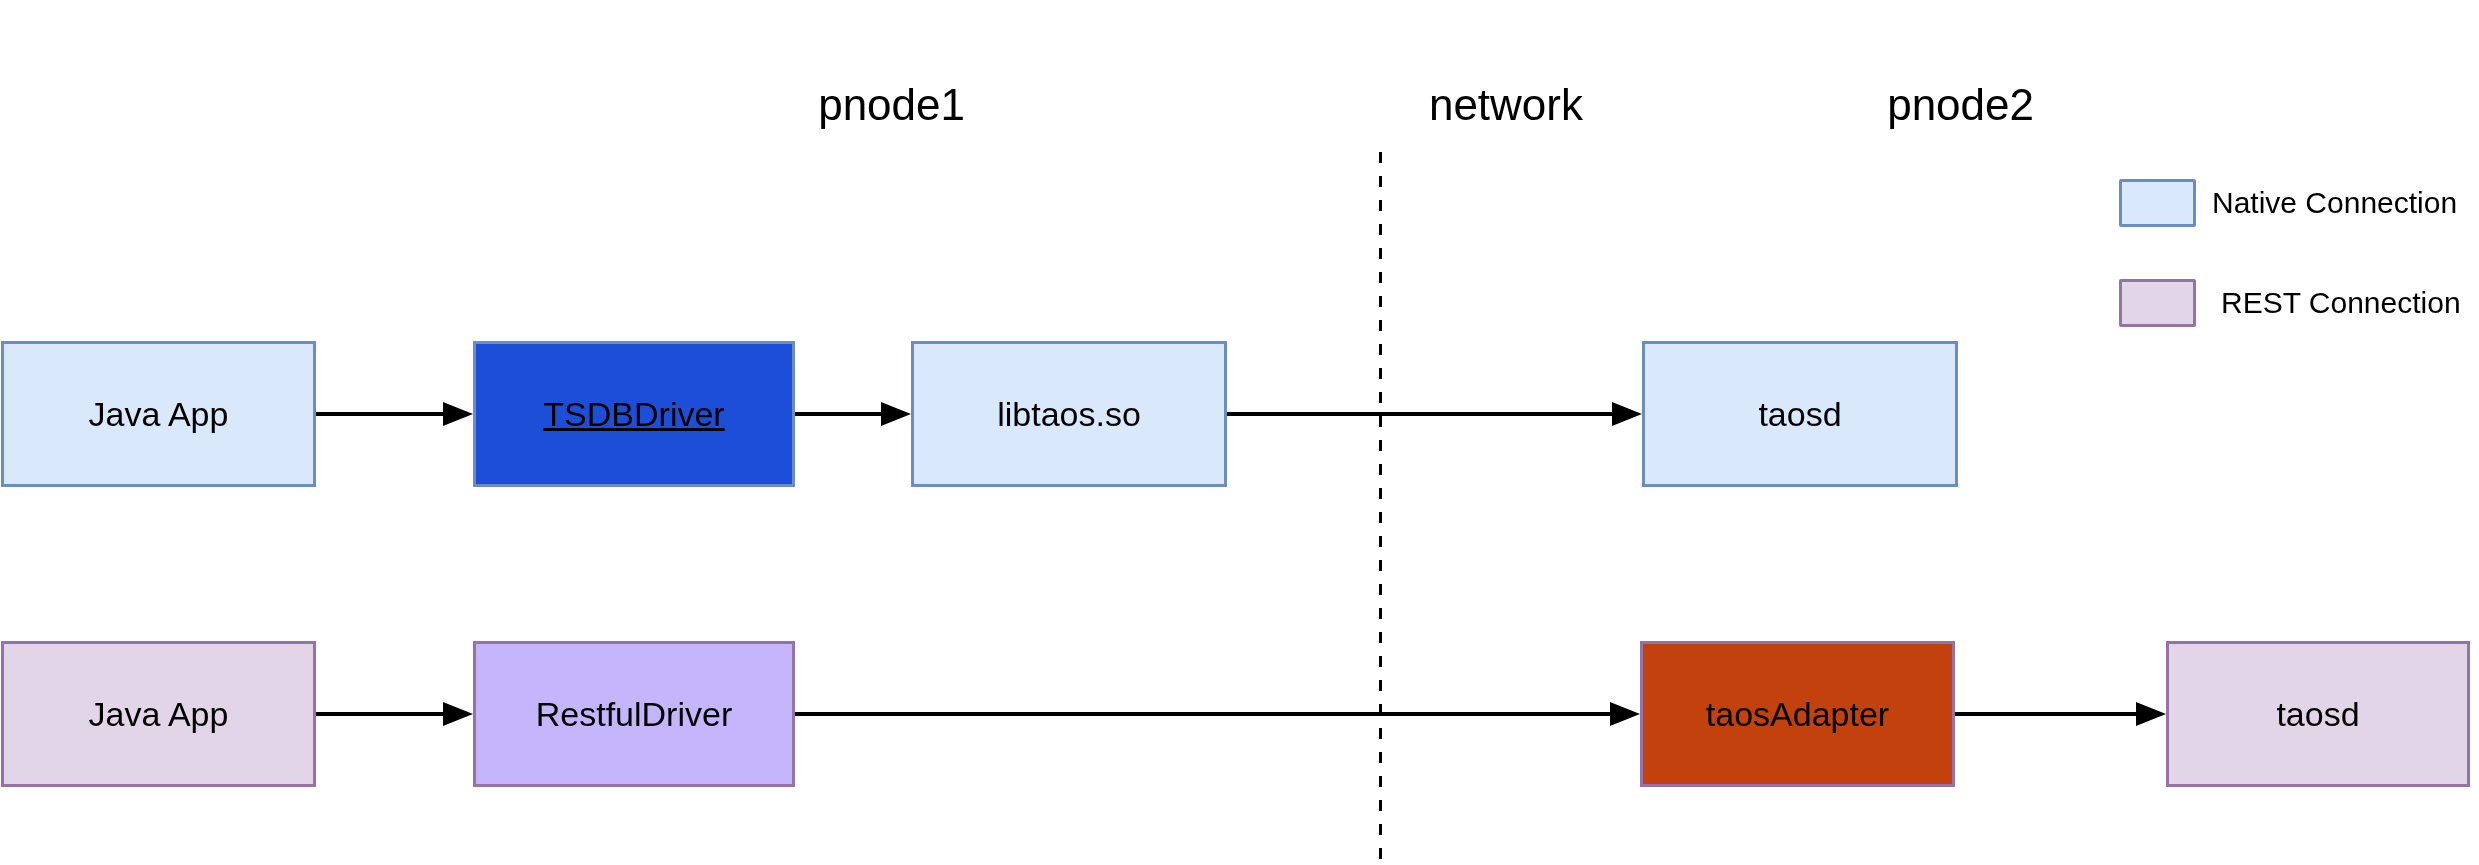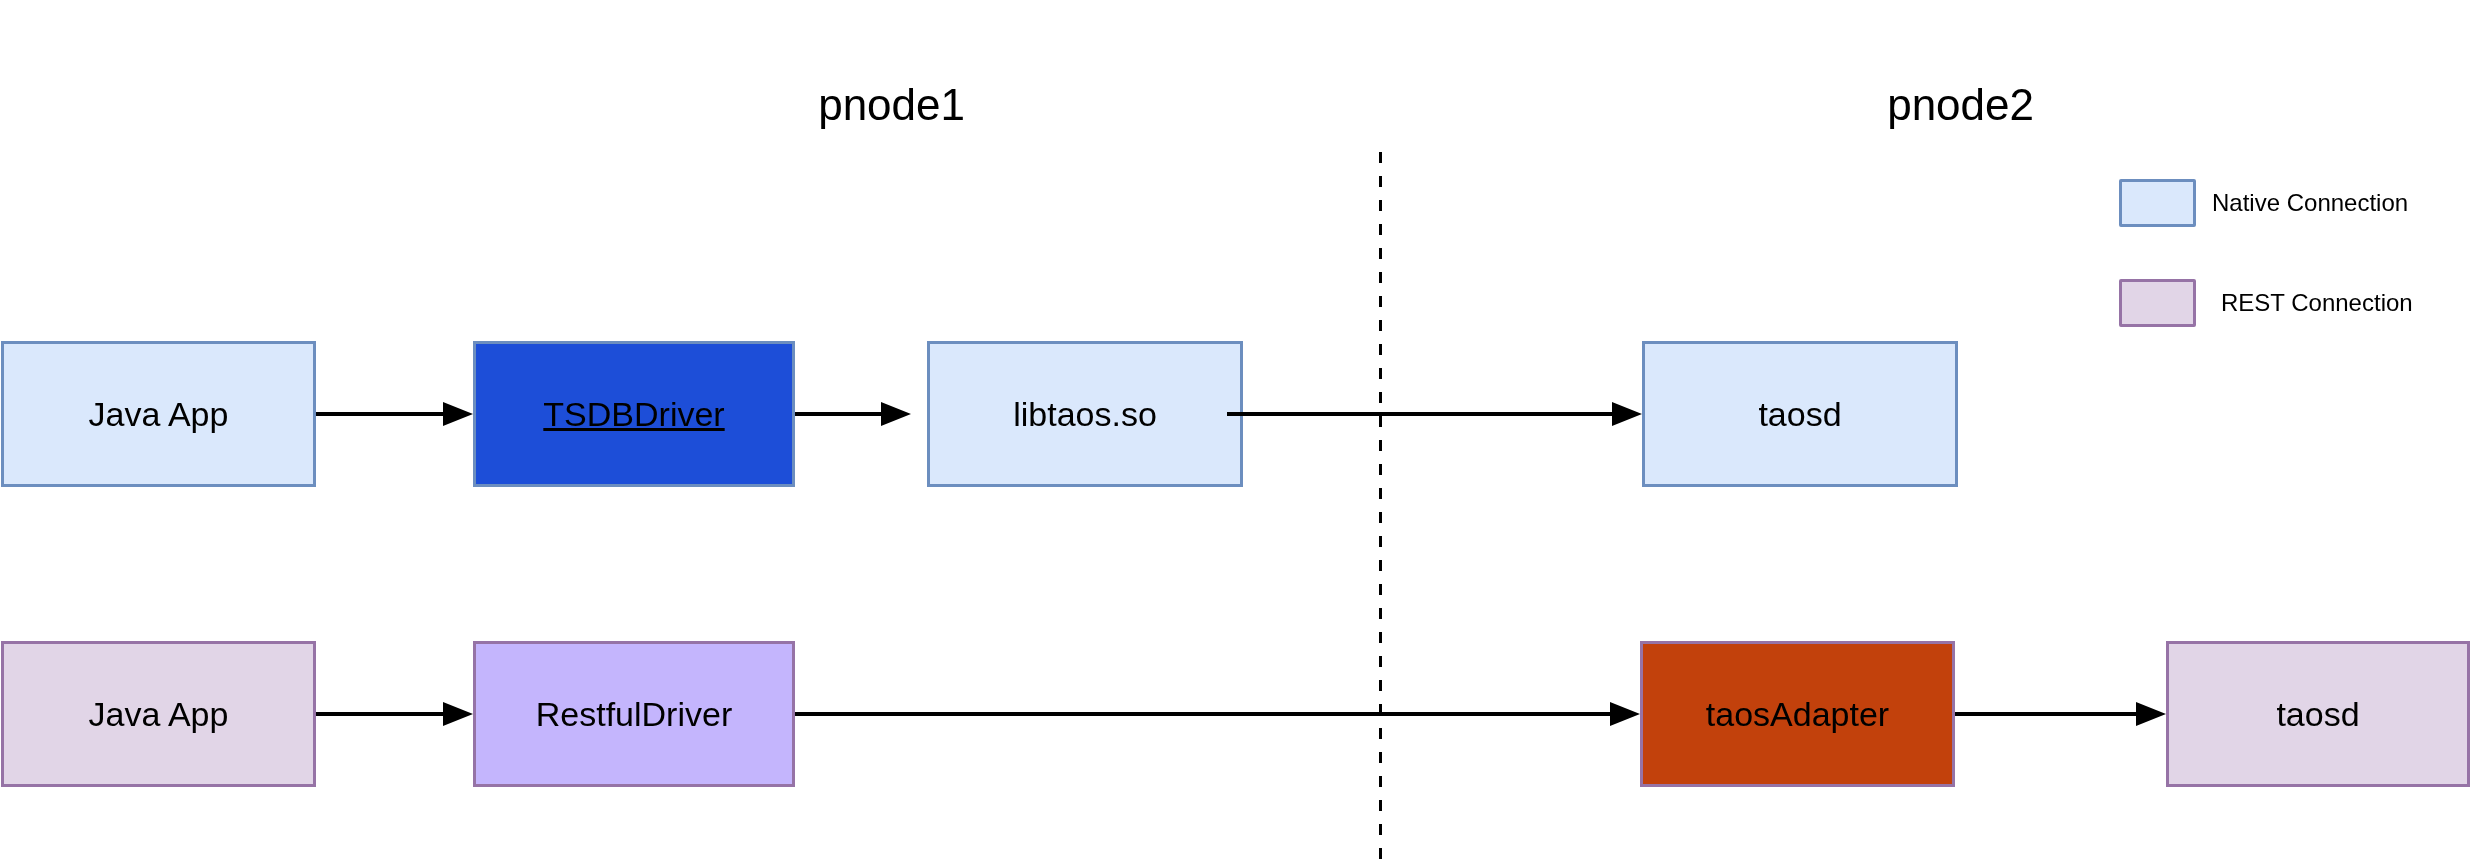--- a/index.html
+++ b/index.html
@@ -14,21 +14,21 @@
   .ct-2{left:1183px}
   .ct-3{left:1634px}
   
   .divider{position:absolute;left:1379px;top:152px;width:3px;height:713px;
     background:repeating-linear-gradient(to bottom,#000 0 11px,transparent 11px 24px);}
   
   .legend-row{position:absolute;display:flex;align-items:center;}
   .lg-1{left:2119px;top:179px;height:48px;gap:16px;}
   .lg-2{left:2119px;top:278px;height:50px;gap:25px;}
   .swatch{box-sizing:border-box;width:77px;height:48px;border:3px solid;border-radius:2px;}
-  .legend-label{font-size:24px;line-height:30px;white-space:nowrap;}
+  .legend-label{font-size:30px;line-height:30px;white-space:nowrap;}
   
   .node{position:absolute;box-sizing:border-box;height:146px;border:3px solid;
     display:flex;align-items:center;justify-content:center;
     font-size:34px;white-space:nowrap;}
   .n-java1{left:1px;top:341px;width:315px}
   .n-tsdb{left:473px;top:341px;width:322px}
   .n-lib{left:911px;top:341px;width:316px}
   .n-taosd1{left:1642px;top:341px;width:316px}
   .n-java2{left:1px;top:641px;width:315px}
   .n-rest{left:473px;top:641px;width:322px}
@@ -45,36 +45,37 @@
   .a4{left:316px;top:712px;width:127px}
   .a5{left:795px;top:712px;width:815px}
   .a6{left:1955px;top:712px;width:181px}
 </style>
 </head>
 <body>
 
 <div class="canvas">
 
   <div class="col-title ct-1">pnode1</div>
+  <div class="col-title ct-2">network</div>
   <div class="col-title ct-3">pnode2</div>
 
   <div class="divider"></div>
 
   <div class="legend-row lg-1">
     <span class="swatch" style="background-color: rgb(218, 232, 252); border-color: rgb(108, 142, 191);"></span>
     <span class="legend-label">Native Connection</span>
   </div>
   <div class="legend-row lg-2">
     <span class="swatch" style="background-color: rgb(225, 213, 231); border-color: rgb(150, 115, 166);"></span>
     <span class="legend-label">REST Connection</span>
   </div>
 
   <div class="node n-java1" style="background-color: rgb(218, 232, 252); border-color: rgb(108, 142, 191);">Java App</div>
   <div class="node n-tsdb" style="background-color: #1d4ed8; border-color: rgb(108, 142, 191); text-decoration: underline;">TSDBDriver</div>
-  <div class="node n-lib" style="background-color: rgb(218, 232, 252); border-color: rgb(108, 142, 191); margin-left: 16px;">libtaos.so</div>
+  <div class="node n-lib" style="background-color: rgb(218, 232, 252); border-color: rgb(108, 142, 191);">libtaos.so</div>
   <div class="node n-taosd1" style="background-color: rgb(218, 232, 252); border-color: rgb(108, 142, 191);">taosd</div>
 
   <div class="node n-java2" style="background-color: rgb(225, 213, 231); border-color: rgb(150, 115, 166);">Java App</div>
   <div class="node n-rest" style="background-color: #c4b5fd; border-color: rgb(150, 115, 166);">RestfulDriver</div>
   <div class="node n-adapter" style="background-color: #c2410c; border-color: rgb(150, 115, 166);">taosAdapter</div>
   <div class="node n-taosd2" style="background-color: rgb(225, 213, 231); border-color: rgb(150, 115, 166);">taosd</div>
 
   <div class="arrow a1">
     <span class="head"></span>
   </div>

